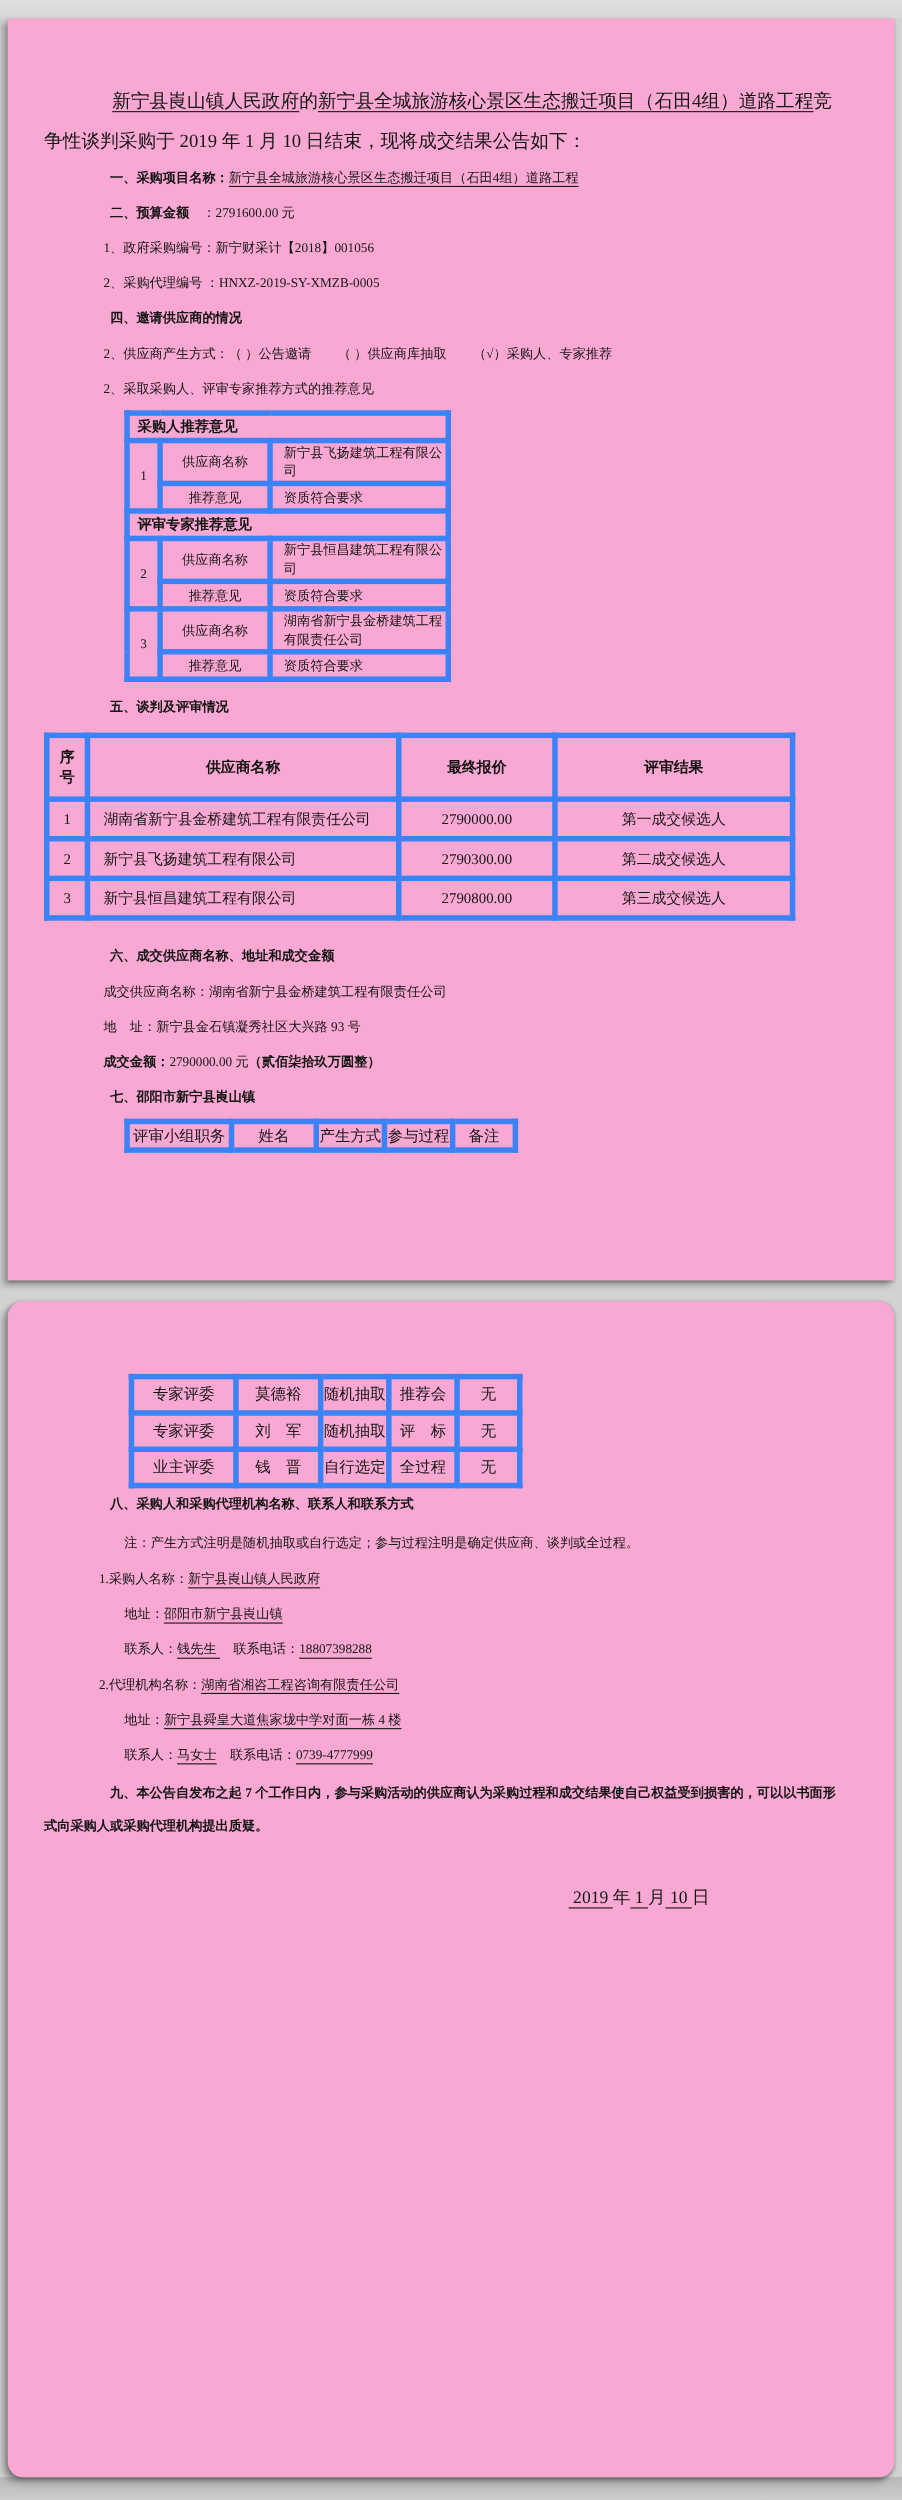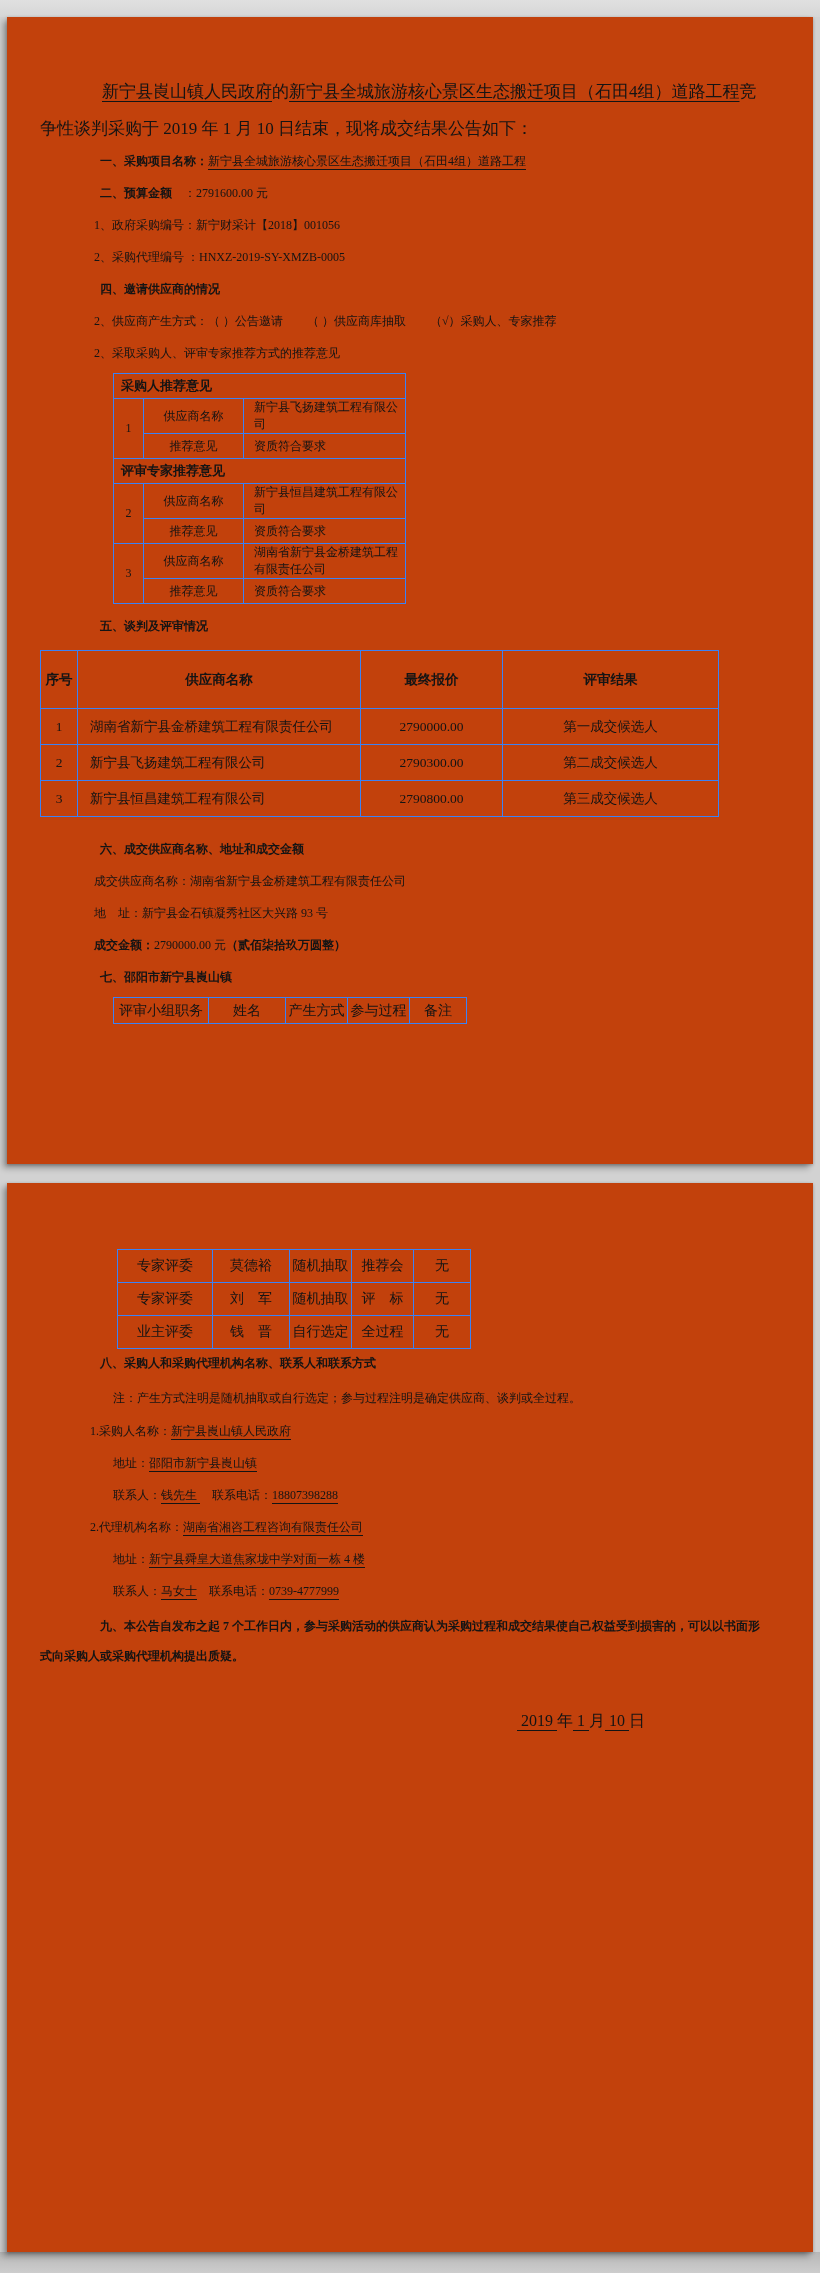--- a/index.html
+++ b/index.html
@@ -8,38 +8,38 @@
     position:relative;
     background:#d2d2d2;
     font-family:"Liberation Serif","DejaVu Serif",serif;
     color:#141414;
     overflow:hidden;
   }
   .band-top { position:absolute; left:0; top:0; width:820px; height:17px;
     background:linear-gradient(#e0e0e0,#d6d6d6); }
   .band-bottom { position:absolute; left:0; top:2252px; width:820px; height:21px;
     background:linear-gradient(#b7b7b7,#cdcdcd); }
-  .page { position:absolute; left:7px; width:806px; background:#c2410c;
+  .page { position:absolute; left:7px; width:806px; background:#f9a8d4;
     box-shadow:-4px 4px 6px rgba(0,0,0,.30), 0 1px 3px rgba(0,0,0,.25);
     overflow:hidden; }
   .page1 { top:17px; height:1147px; padding:56px 48px 0 33px; }
-  .page2 { top:1183px; height:1069px; padding:66px 48px 0 33px; }
+  .page2 { top:1183px; height:1069px; padding:66px 48px 0 33px;border-radius:14px; }
 
   .para { font-size:17px; line-height:37px; text-indent:62px; }
   .item { font-size:12px; line-height:28px; margin-bottom:4px; }
   .lh30 { line-height:30px; }
   .ind1 { text-indent:60px; }
   .ind2 { text-indent:54px; }
   .ind3 { text-indent:50px; }
   .ind4 { text-indent:73px; }
   .h { font-weight:bold; }
   .u { text-decoration:underline; text-underline-offset:4px; }
 
   table { border-collapse:collapse; table-layout:fixed; }
-  td,th { border:1px solid #3b82f6; overflow:hidden; }
+  td,th { border:5px solid #3b82f6; overflow:hidden; }
 
   .t1 { margin:6px 0 0 73px; width:292px; font-size:12px; }
   .t1 td { height:25px; text-align:center; vertical-align:middle; }
   .t1 .sec { text-align:left; font-weight:bold; font-size:13px; padding-left:7px; }
   .t1 .val { text-align:left; padding-left:10px; }
 
   .t2 { margin-top:10px; width:678px; font-size:13.5px; border:1.5px solid #2e2e2e; }
   .t2 th { font-weight:bold; height:58px; text-align:center; vertical-align:middle; padding:0 4px; }
   .t2 td { height:36px; text-align:center; vertical-align:middle; }
   .t2 .cell-left { text-align:left; padding-left:12px; }

